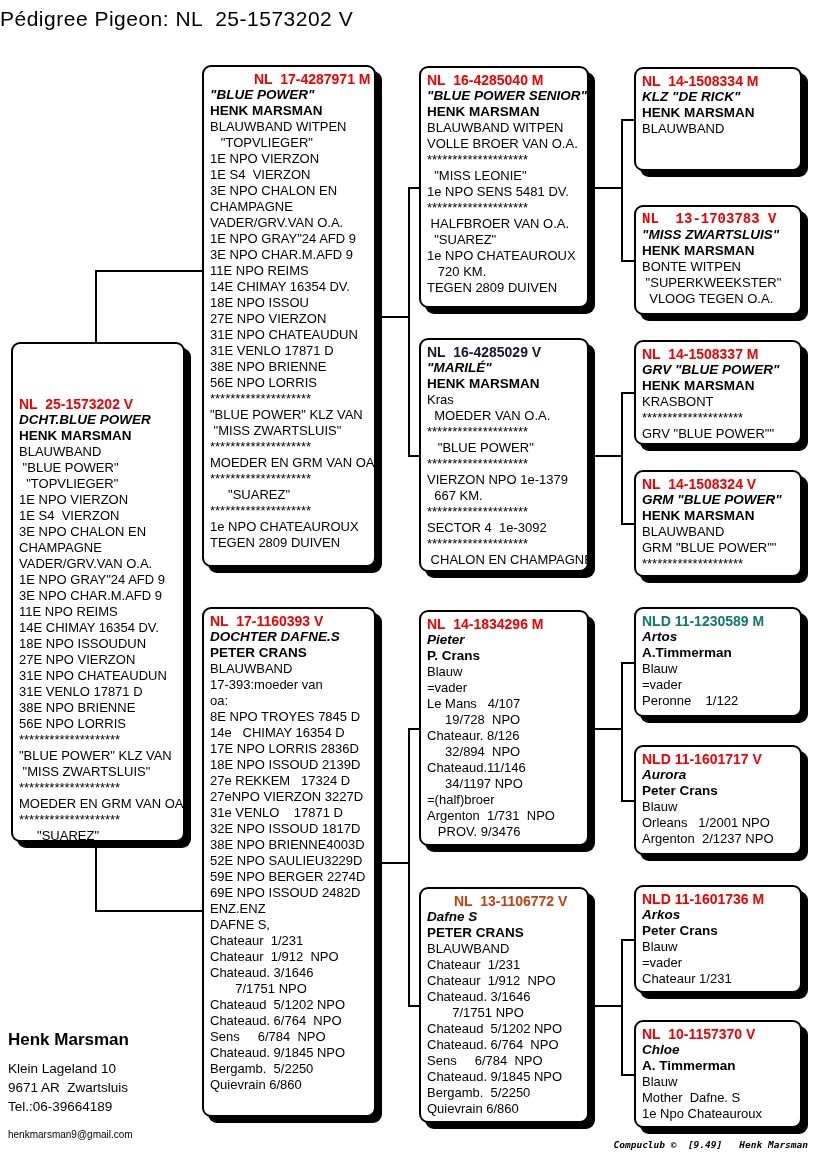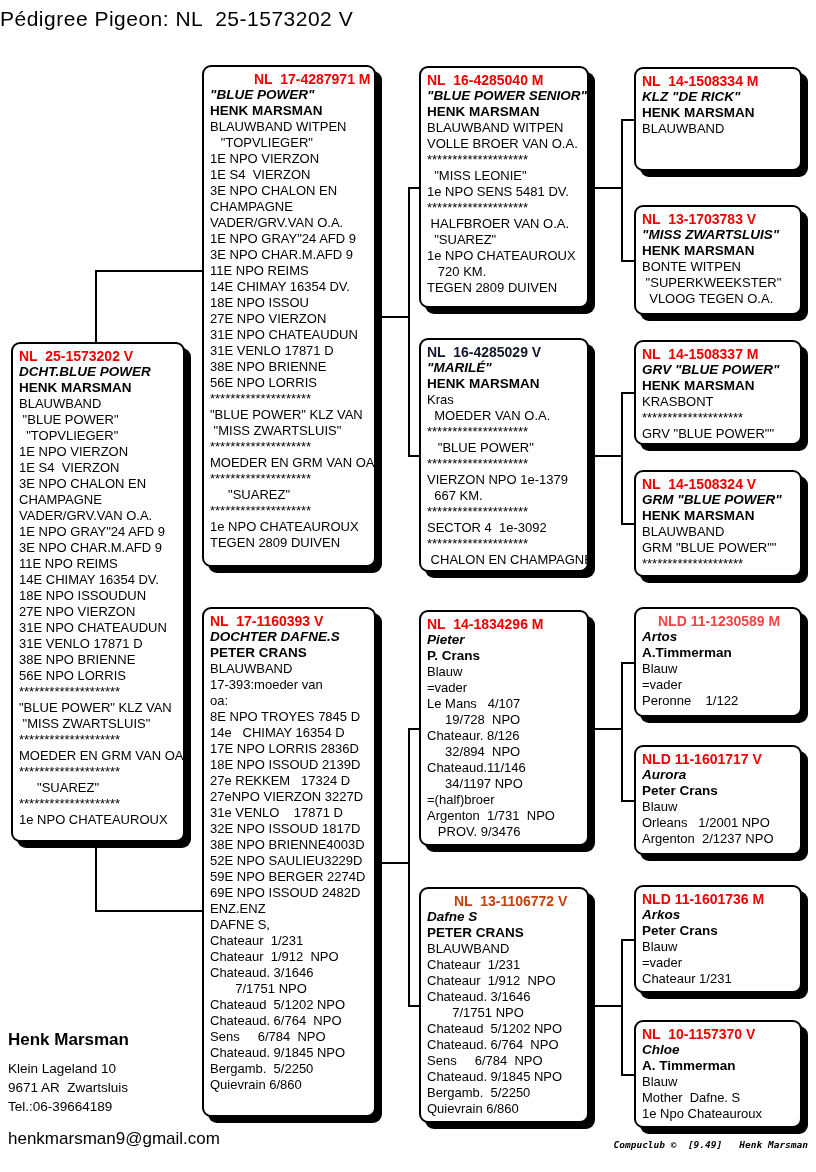--- a/index.html
+++ b/index.html
@@ -28,21 +28,21 @@
     padding:4px 2px 2px 6px;
     overflow:hidden;
   }
   .box .ring    { font-size:14px;   font-weight:bold; line-height:16px; white-space:pre; }
   .box .bname   { font-size:13.5px; font-weight:bold; font-style:italic; line-height:16px; white-space:pre; }
   .box .fancier { font-size:13.5px; font-weight:bold; line-height:16px; white-space:pre; }
   .box .bline   { font-size:13px;   line-height:16px; white-space:pre; }
   .owner-block { position:absolute; left:8px; top:1030px; }
   .owner-block .owner-name { font-size:17px; font-weight:bold; margin-bottom:9px; }
   .owner-block .owner-line { font-size:13.5px; line-height:19px; white-space:pre; }
-  .owner-block .owner-email { font-size:17px; margin-top:13px; }
+  .owner-block .owner-email { font-size:10px; margin-top:13px; }
   .footer-credit {
     position:absolute; right:8px; top:1139px; width:300px;
     text-align:right;
     font-family:"DejaVu Sans Mono", monospace;
     font-style:italic; font-weight:bold;
     font-size:9.5px; white-space:pre;
   }
 </style>
 </head>
 <body>
@@ -77,21 +77,21 @@
 <div class="ln v" style="left:621px;top:662px;height:138px"></div>
 <div class="ln h" style="left:621px;top:662px;width:13px"></div>
 <div class="ln h" style="left:621px;top:800px;width:13px"></div>
 
 <div class="ln h" style="left:589px;top:1005px;width:32px"></div>
 <div class="ln v" style="left:621px;top:939px;height:135px"></div>
 <div class="ln h" style="left:621px;top:939px;width:13px"></div>
 <div class="ln h" style="left:621px;top:1074px;width:13px"></div>
 
 <div class="box" style="left:11px;top:342px;width:174px;height:500px">
-    <div class="ring" style="color: rgb(238, 0, 0);">NL  25-1573202 V</div>
+    <div class="ring" style="color: rgb(238, 0, 0); margin-top: 48px;">NL  25-1573202 V</div>
     <div class="bname">DCHT.BLUE POWER</div>
     <div class="fancier">HENK MARSMAN</div>
     <div class="bline">BLAUWBAND</div>
     <div class="bline"> "BLUE POWER"</div>
     <div class="bline">  "TOPVLIEGER"</div>
     <div class="bline">1E NPO VIERZON</div>
     <div class="bline">1E S4  VIERZON</div>
     <div class="bline">3E NPO CHALON EN</div>
     <div class="bline">CHAMPAGNE</div>
     <div class="bline">VADER/GRV.VAN O.A.</div>
@@ -243,21 +243,21 @@
     <div class="bline">Bergamb.  5/2250</div>
     <div class="bline">Quievrain 6/860</div>
   </div>
 <div class="box" style="left:634px;top:67px;width:168px;height:104px">
     <div class="ring" style="color: rgb(238, 0, 0);">NL  14-1508334 M</div>
     <div class="bname">KLZ "DE RICK"</div>
     <div class="fancier">HENK MARSMAN</div>
     <div class="bline">BLAUWBAND</div>
   </div>
 <div class="box" style="left:634px;top:205px;width:168px;height:110px">
-    <div class="ring" style="color: rgb(238, 0, 0);">NL  13-1703783 V</div>
+    <div class="ring" style="color: rgb(238, 0, 0); font-family: Liberation Mono, monospace;">NL  13-1703783 V</div>
     <div class="bname">"MISS ZWARTSLUIS"</div>
     <div class="fancier">HENK MARSMAN</div>
     <div class="bline">BONTE WITPEN</div>
     <div class="bline"> "SUPERKWEEKSTER"</div>
     <div class="bline">  VLOOG TEGEN O.A.</div>
   </div>
 <div class="box" style="left:634px;top:340px;width:168px;height:105px">
     <div class="ring" style="color: rgb(238, 0, 0);">NL  14-1508337 M</div>
     <div class="bname">GRV "BLUE POWER"</div>
     <div class="fancier">HENK MARSMAN</div>
@@ -267,21 +267,21 @@
   </div>
 <div class="box" style="left:634px;top:470px;width:168px;height:107px">
     <div class="ring" style="color: rgb(238, 0, 0);">NL  14-1508324 V</div>
     <div class="bname">GRM "BLUE POWER"</div>
     <div class="fancier">HENK MARSMAN</div>
     <div class="bline">BLAUWBAND</div>
     <div class="bline">GRM "BLUE POWER""</div>
     <div class="bline">********************</div>
   </div>
 <div class="box" style="left:634px;top:607px;width:168px;height:110px">
-    <div class="ring" style="color: #ef4444; margin-left: 16px;">NLD 11-1230589 M</div>
+    <div class="ring" style="color: #0f766e;">NLD 11-1230589 M</div>
     <div class="bname">Artos</div>
     <div class="fancier">A.Timmerman</div>
     <div class="bline">Blauw</div>
     <div class="bline">=vader</div>
     <div class="bline">Peronne    1/122</div>
   </div>
 <div class="box" style="left:634px;top:745px;width:168px;height:110px">
     <div class="ring" style="color: rgb(238, 0, 0);">NLD 11-1601717 V</div>
     <div class="bname">Aurora</div>
     <div class="fancier">Peter Crans</div>

